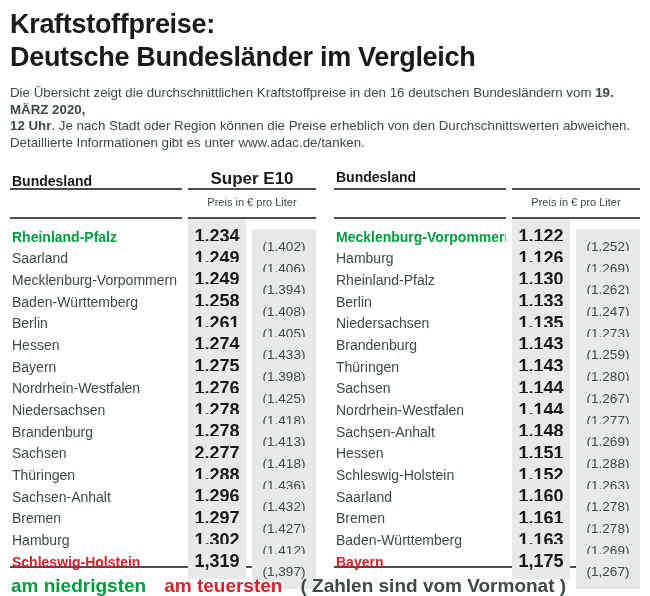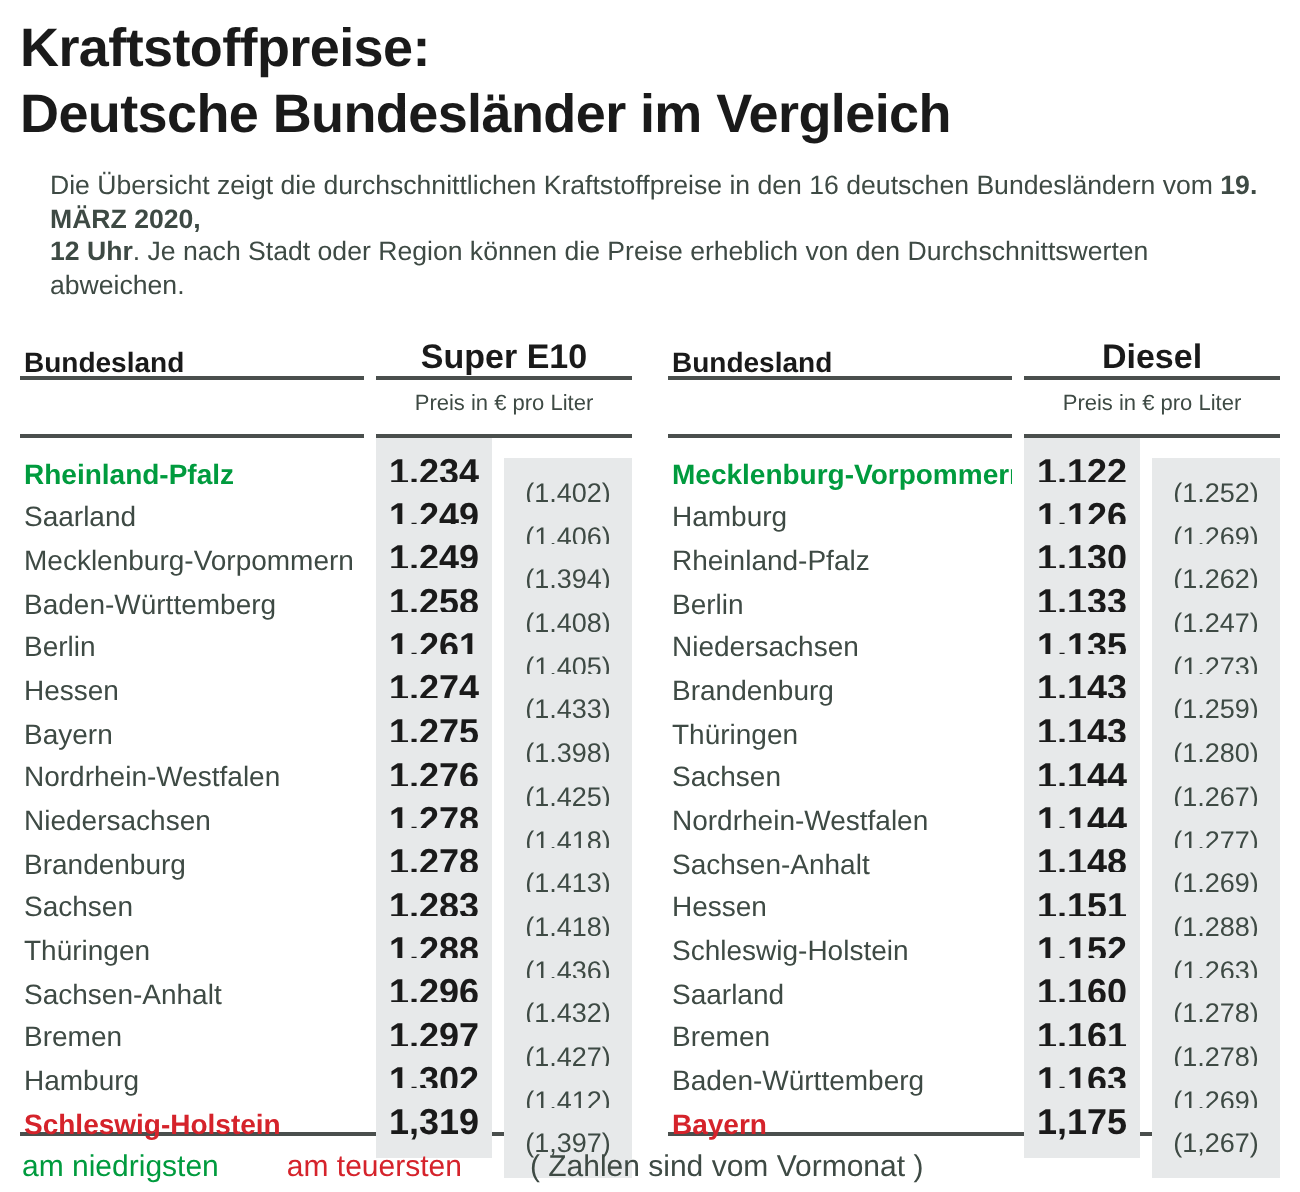--- a/index.html
+++ b/index.html
@@ -10,21 +10,21 @@
     --body:#3e4a44;
     --rule:#4a4f4d;
   }
   *{box-sizing:border-box;margin:0;padding:0;}
   html,body{width:650px;height:596px;overflow:hidden;background:#fff;}
   body{font-family:"Liberation Sans",sans-serif;color:var(--body);}
   .page{width:650px;height:440px;padding:0 10px;}
 
   h1{font-size:27px;line-height:33px;color:var(--ink);padding-top:8px;letter-spacing:-0.3px;}
 
-  .intro{margin-top:11px;font-size:13.3px;line-height:16.5px;color:var(--body);max-width:630px;margin-left:15px;}
+  .intro{margin-top:11px;font-size:13.3px;line-height:16.5px;color:var(--body);max-width:630px;}
   .intro b{color:var(--body);}
 
   .tables{display:flex;gap:18px;margin-top:18px;}
   .fuel-table{flex:1;min-width:0;}
 
   .t-head,.t-sub,.rule-row,.trow{
     display:grid;
     grid-template-columns:1fr 58px 64px;
     column-gap:6px;
   }
@@ -43,38 +43,39 @@
   .trow{height:21.7px;align-items:center;}
   .state{font-size:14px;color:var(--body);padding-left:2px;white-space:nowrap;overflow:hidden;}
   .state.low{color:var(--green);font-weight:bold;}
   .state.high{color:var(--red);font-weight:bold;}
   .p{height:100%;display:flex;align-items:center;justify-content:center;background:var(--cellbg);}
   .p1{font-size:18px;font-weight:bold;color:var(--ink);}
   .p2{font-size:13.5px;color:var(--body);margin-top:20px;}
 
   .rule-bottom{height:2px;background:var(--rule);}
 
-  .legend{display:flex;align-items:center;gap:34px;margin-top:7px;font-size:15px;padding-left:1px;}
+  .legend{display:flex;align-items:center;gap:18px;margin-top:7px;font-size:19px;padding-left:1px;font-weight:bold;}
   .lg-low{color:var(--green);}
   .lg-high{color:var(--red);}
   .lg-note{color:var(--body);text-align:center;}
 </style>
 </head>
 <body>
 
 <div class="page">
 
   <h1>
     <span>Kraftstoffpreise:</span><br>
     <span>Deutsche Bundesländer im Vergleich</span>
   </h1>
 
   <p class="intro">
     <span>Die Übersicht zeigt die durchschnittlichen Kraftstoffpreise in den 16 deutschen Bundesländern vom </span><b>19. MÄRZ 2020,</b><br>
     <b>12 Uhr</b><span>. Je nach Stadt oder Region können die Preise erheblich von den Durchschnittswerten abweichen.</span><br>
+    <span>Detaillierte Informationen gibt es unter www.adac.de/tanken.</span>
   </p>
 
   <div class="tables">
 
     <section class="fuel-table">
       <div class="t-head">
         <div class="nh">Bundesland</div>
         <div class="fh">Super E10</div>
       </div>
       <div class="rule-row">
@@ -144,21 +145,21 @@
   </div>
 
   <div class="trow">
     <div class="state">Brandenburg</div>
     <div class="p p1">1,278</div>
     <div class="p p2">(1,413)</div>
   </div>
 
   <div class="trow">
     <div class="state">Sachsen</div>
-    <div class="p p1">1,283</div>
+    <div class="p p1">2,277</div>
     <div class="p p2">(1,418)</div>
   </div>
 
   <div class="trow">
     <div class="state">Thüringen</div>
     <div class="p p1">1,288</div>
     <div class="p p2">(1,436)</div>
   </div>
 
   <div class="trow">
@@ -184,21 +185,20 @@
     <div class="p p1">1,319</div>
     <div class="p p2">(1,397)</div>
   </div>
 </div>
       <div class="rule-bottom"></div>
     </section>
 
     <section class="fuel-table">
       <div class="t-head">
         <div class="nh">Bundesland</div>
-        <div class="fh">Diesel</div>
       </div>
       <div class="rule-row">
           <i class="r1"></i>
           <i class="r2"></i>
         </div>
       <div class="t-sub">
         <div class="uh">Preis in € pro Liter</div>
       </div>
       <div class="rule-row">
           <i class="r1"></i>

